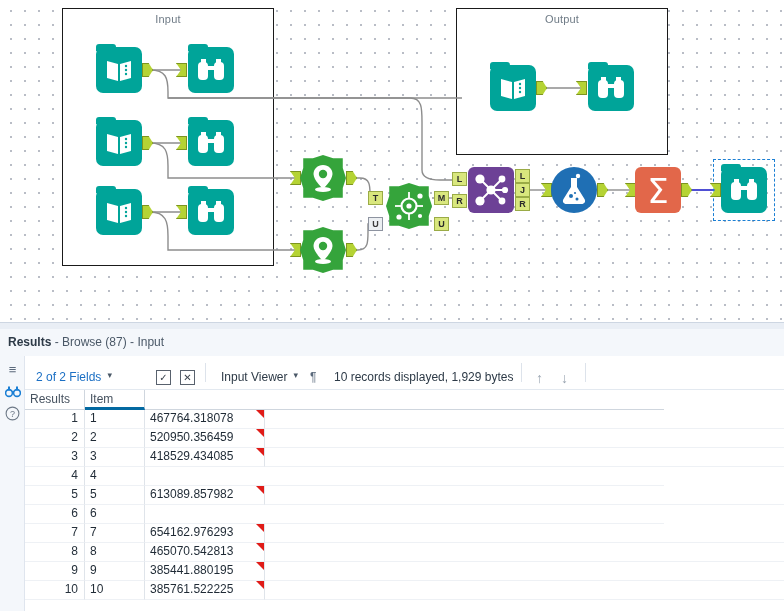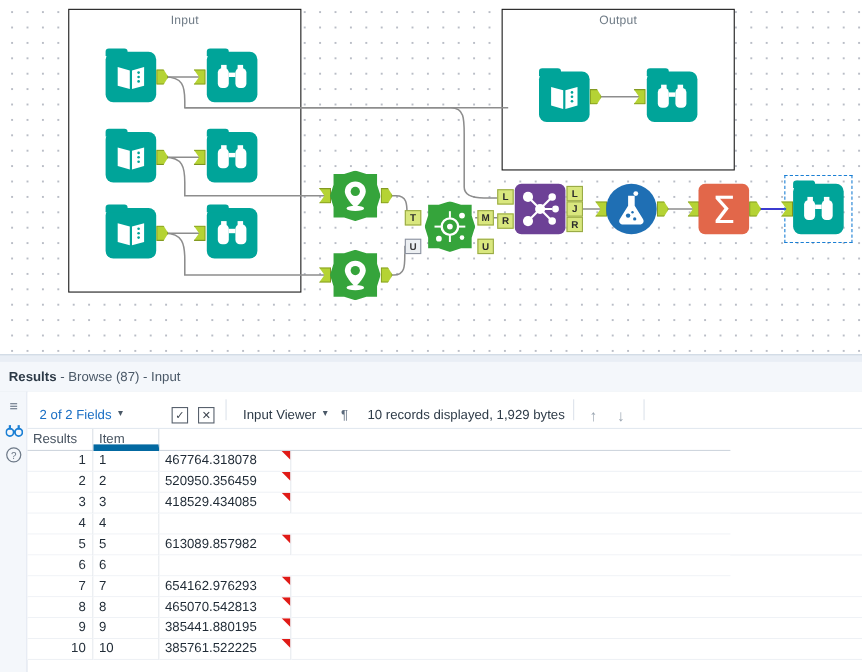--- a/index.html
+++ b/index.html
@@ -113,21 +113,21 @@
     width:15px;height:15px;border:1.2px solid #58616d;box-sizing:border-box;
     display:flex;align-items:center;justify-content:center;font-size:10px;color:#3b434d;
   }
   .arr{font-size:14px;color:#9aa5b1;}
 
   
   .tbl{position:absolute;left:25px;top:68px;width:759px;}
   .thead{display:flex;height:20px;}
   .th{
     box-sizing:border-box;font-size:12px;color:#46525f;
-    border-right:1px solid #cfd6de;border-bottom:6px solid #0369a1;
+    border-right:1px solid #cfd6de;border-bottom:3px solid #0369a1;
     padding:2px 0 0 5px;background:#ffffff;
   }
   .th.plain{border-bottom:1px solid #cfd6de;}
   .tr{display:flex;height:19px;}
   .td{
     box-sizing:border-box;font-size:12px;color:#1f2a35;
     border-right:1px solid #dfe4ea;border-bottom:1px solid #eef1f5;
     padding:1px 4px 0 5px;background:#ffffff;position:relative;
     white-space:nowrap;overflow:hidden;
   }

